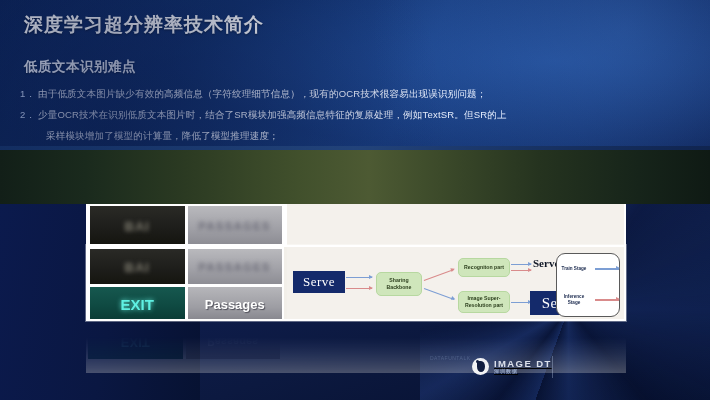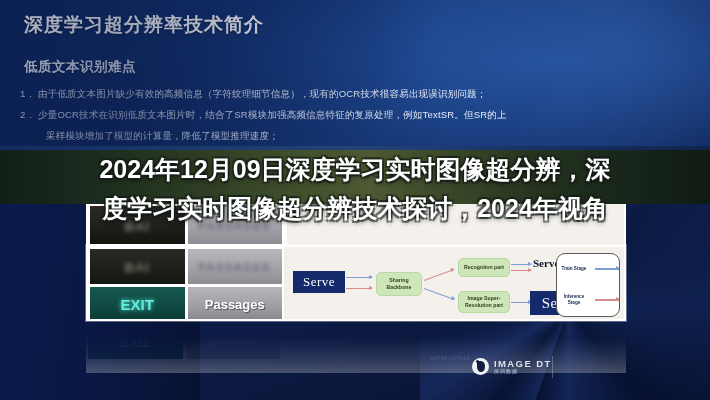--- a/index.html
+++ b/index.html
@@ -204,21 +204,21 @@
   .wm-imagedt { left:472px; top:358px; display:flex; align-items:center; gap:5px; opacity:.93; }
   .wm-logo {
     width:17px; height:17px; border-radius:50%;
     background:#ffffff; position:relative; flex:0 0 auto;
   }
   .wm-logo::before{ content:""; position:absolute; left:4.5px; top:3px;
      width:8px; height:11px; border-radius:0 50% 50% 50%;
      background:#0e1a3c; }
   .wm-logo::after{ content:""; position:absolute; left:3.5px; top:2px;
      width:3px; height:3px; border-radius:50%; background:#0e1a3c; }
-  .wm-imagedt-text { line-height:1.05; }
+  .wm-imagedt-text { line-height:1.05;text-decoration:underline; }
   .wm-imagedt-en { font-size:9.5px; font-weight:700; color:#e8ecf6; letter-spacing:1.4px; }
   .wm-imagedt-cn { font-size:5px; font-weight:700; color:#9fb0d0; letter-spacing:1px; }
   .wm-sep { position:absolute; left:552px; top:356px; width:1px; height:22px;
             background:rgba(190,205,235,.35); }
   .wm-datafun { left:566px; top:356px; display:flex; align-items:center; gap:3px; opacity:.95; }
   .wm-year { font-size:15px; font-weight:700; color:#ffffff;
              font-family:"DejaVu Sans","Liberation Sans",sans-serif; letter-spacing:-.3px; }
   .wm-df-text { line-height:1.1; }
   .wm-df-cn { font-size:7px; font-weight:700; color:#ffffff; letter-spacing:1.5px; }
   .wm-df-en { font-size:6px; font-weight:700; color:#ffffff; letter-spacing:1.1px; }
@@ -348,18 +348,14 @@
     <span class="wm-logo"></span>
     <span class="wm-imagedt-text">
       <span class="wm-imagedt-en" style="display:block">IMAGE DT</span>
       <span class="wm-imagedt-cn" style="display:block">深圳数据</span>
     </span>
   </div>
 
   <div class="wm-sep"></div>
 
 
-  <div class="overlay-title">
-    <div>2024年12月09日深度学习实时图像超分辨，深</div>
-    <div>度学习实时图像超分辨技术探讨，2024年视角</div>
-  </div>
 
 </div>
 
 </body></html>

